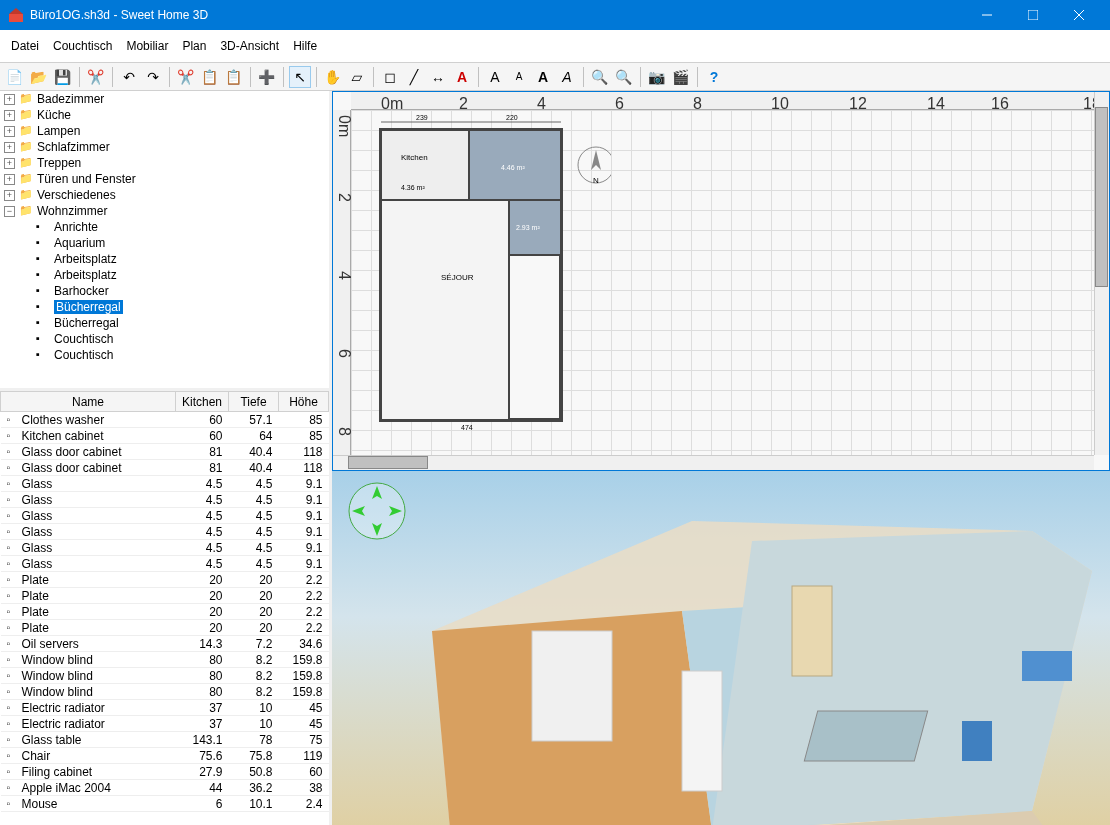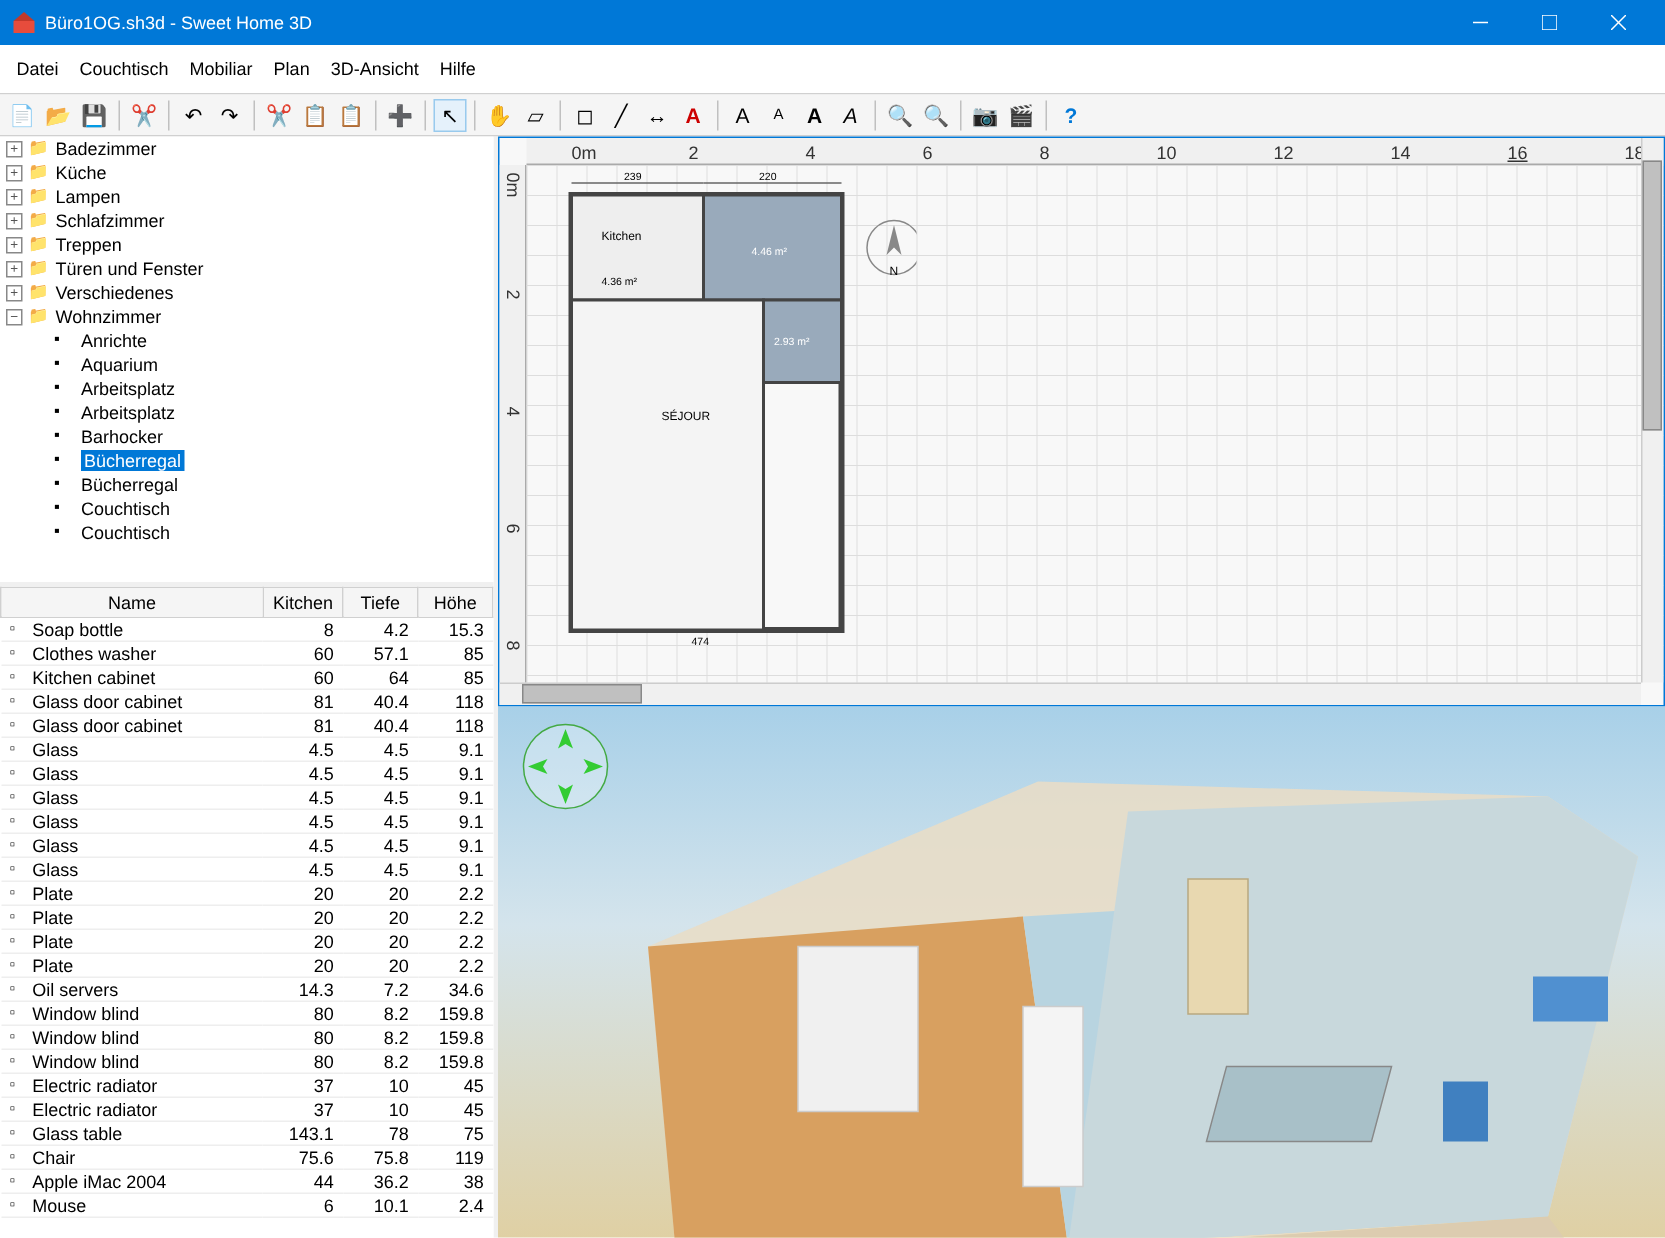--- a/index.html
+++ b/index.html
@@ -33,21 +33,21 @@
 .furniture-panel table { width: 100%; border-collapse: collapse; font-size: 12px; }
 .furniture-panel th { background: #f5f5f5; border: 1px solid #d0d0d0; padding: 2px 6px; text-align: center; font-weight: normal; height: 20px; position: sticky; top: 0; }
 .furniture-panel td { border-bottom: 1px solid #eee; padding: 0 6px; height: 16px; }
 .furniture-panel td.num { text-align: right; }
 .ficon2 { display: inline-block; width: 12px; height: 12px; margin-right: 3px; vertical-align: middle; font-size: 10px; }
 
 .plan-view { flex: 0 0 380px; background: #f8f8f8; border-bottom: 3px solid #f0f0f0; position: relative; overflow: hidden; border: 1px solid #0078d7; }
 .plan-grid { position: absolute; top: 18px; left: 18px; right: 0; bottom: 0; background-image: linear-gradient(#ddd 1px, transparent 1px), linear-gradient(90deg, #ddd 1px, transparent 1px); background-size: 20px 20px; }
 .plan-ruler-h { position: absolute; top: 0; left: 18px; right: 0; height: 18px; background: #f0f0f0; border-bottom: 1px solid #aaa; display: flex; }
 .plan-ruler-v { position: absolute; top: 18px; left: 0; width: 18px; bottom: 0; background: #f0f0f0; border-right: 1px solid #aaa; }
-.ruler-tick { position: absolute; font-size: 12px; color: #333; }
+.ruler-tick { position: absolute; font-size: 16px; color: #333; }
 .scrollbar-h { position: absolute; bottom: 0; left: 0; right: 15px; height: 15px; background: #f0f0f0; border-top: 1px solid #ccc; }
 .scrollbar-v { position: absolute; right: 0; top: 0; bottom: 15px; width: 15px; background: #f0f0f0; border-left: 1px solid #ccc; }
 .thumb { background: #c0c0c0; border: 1px solid #888; }
 
 .view-3d { flex: 1; background: linear-gradient(180deg, #a8d0e8 0%, #d4e4ec 40%, #e0cfa0 100%); position: relative; overflow: hidden; }
 .nav-compass { position: absolute; top: 10px; left: 15px; width: 60px; height: 60px; }
 .nav-compass svg { width: 100%; height: 100%; }
 </style>
 </head>
 <body>
@@ -212,26 +212,20 @@
         <thead>
             <tr>
           <th>Name</th>
           <th style="width:50px">Kitchen</th>
           <th style="width:50px">Tiefe</th>
           <th style="width:50px">Höhe</th>
         </tr>
           </thead>
         <tbody id="furn-body">
             <tr>
-              <td><span class="ficon2">▫</span>Soap bottle</td>
-              <td class="num">8</td>
-              <td class="num">4.2</td>
-              <td class="num">15.3</td>
-            </tr>
-            <tr>
               <td><span class="ficon2">▫</span>Clothes washer</td>
               <td class="num">60</td>
               <td class="num">57.1</td>
               <td class="num">85</td>
             </tr>
             <tr>
               <td><span class="ficon2">▫</span>Kitchen cabinet</td>
               <td class="num">60</td>
               <td class="num">64</td>
               <td class="num">85</td>
@@ -348,20 +342,26 @@
               <td><span class="ficon2">▫</span>Glass table</td>
               <td class="num">143.1</td>
               <td class="num">78</td>
               <td class="num">75</td>
             </tr>
             <tr>
               <td><span class="ficon2">▫</span>Chair</td>
               <td class="num">75.6</td>
               <td class="num">75.8</td>
               <td class="num">119</td>
+            </tr>
+            <tr>
+              <td><span class="ficon2">▫</span>Filing cabinet</td>
+              <td class="num">27.9</td>
+              <td class="num">50.8</td>
+              <td class="num">60</td>
             </tr>
             <tr>
               <td><span class="ficon2">▫</span>Apple iMac 2004</td>
               <td class="num">44</td>
               <td class="num">36.2</td>
               <td class="num">38</td>
             </tr>
             <tr>
               <td><span class="ficon2">▫</span>Mouse</td>
               <td class="num">6</td>
@@ -377,21 +377,21 @@
     <div class="plan-view">
       <div class="plan-ruler-h" id="ruler-h">
           <div class="ruler-tick" style="left: 30px; top: 3px;">0m</div>
           <div class="ruler-tick" style="left: 108px; top: 3px;">2</div>
           <div class="ruler-tick" style="left: 186px; top: 3px;">4</div>
           <div class="ruler-tick" style="left: 264px; top: 3px;">6</div>
           <div class="ruler-tick" style="left: 342px; top: 3px;">8</div>
           <div class="ruler-tick" style="left: 420px; top: 3px;">10</div>
           <div class="ruler-tick" style="left: 498px; top: 3px;">12</div>
           <div class="ruler-tick" style="left: 576px; top: 3px;">14</div>
-          <div class="ruler-tick" style="left: 654px; top: 3px; text-decoration: underline;">16</div>
+          <div class="ruler-tick" style="left: 640px; top: 3px; text-decoration: underline;">16</div>
           <div class="ruler-tick" style="left: 732px; top: 3px;">18</div>
         </div>
       <div class="plan-ruler-v" id="ruler-v">
           <div class="ruler-tick" style="top: 5px; left: 2px; writing-mode: vertical-rl;">0m</div>
           <div class="ruler-tick" style="top: 83px; left: 2px; writing-mode: vertical-rl;">2</div>
           <div class="ruler-tick" style="top: 161px; left: 2px; writing-mode: vertical-rl;">4</div>
           <div class="ruler-tick" style="top: 239px; left: 2px; writing-mode: vertical-rl;">6</div>
           <div class="ruler-tick" style="top: 317px; left: 2px; writing-mode: vertical-rl;">8</div>
         </div>
       <div class="plan-grid"></div>

